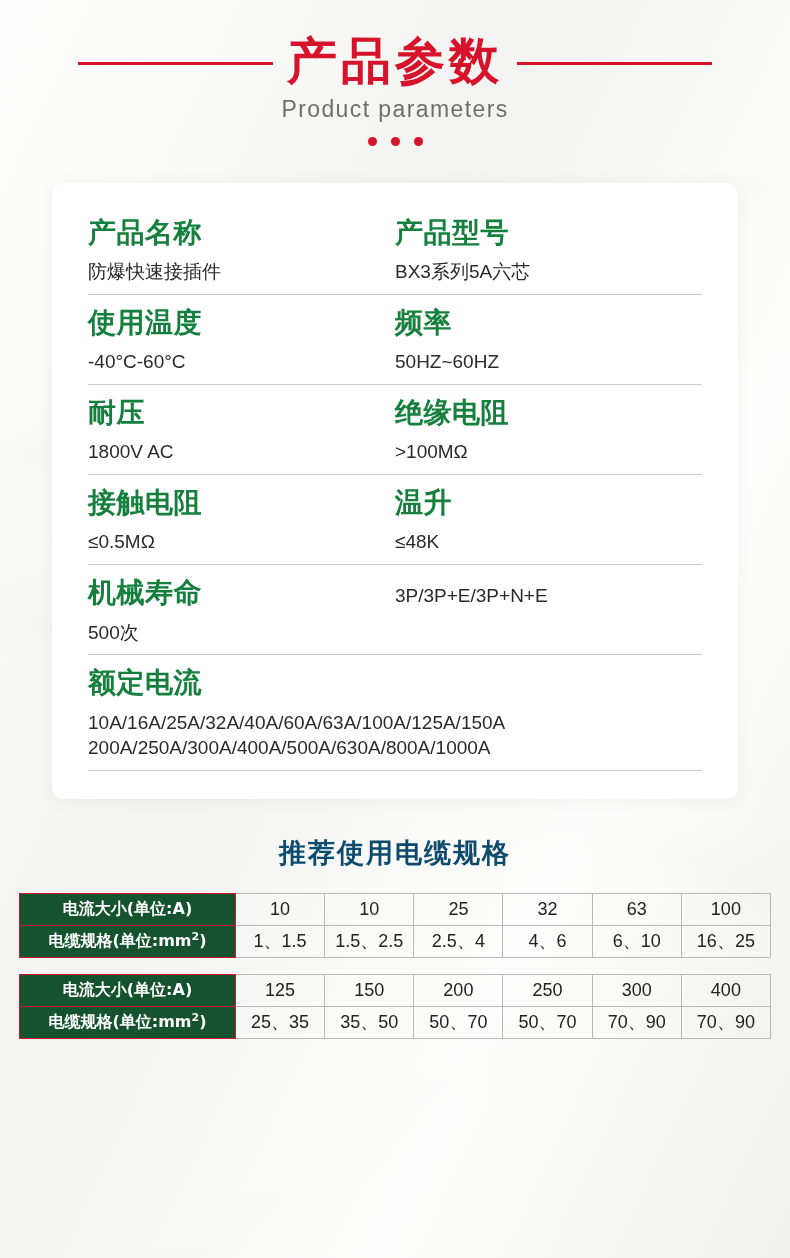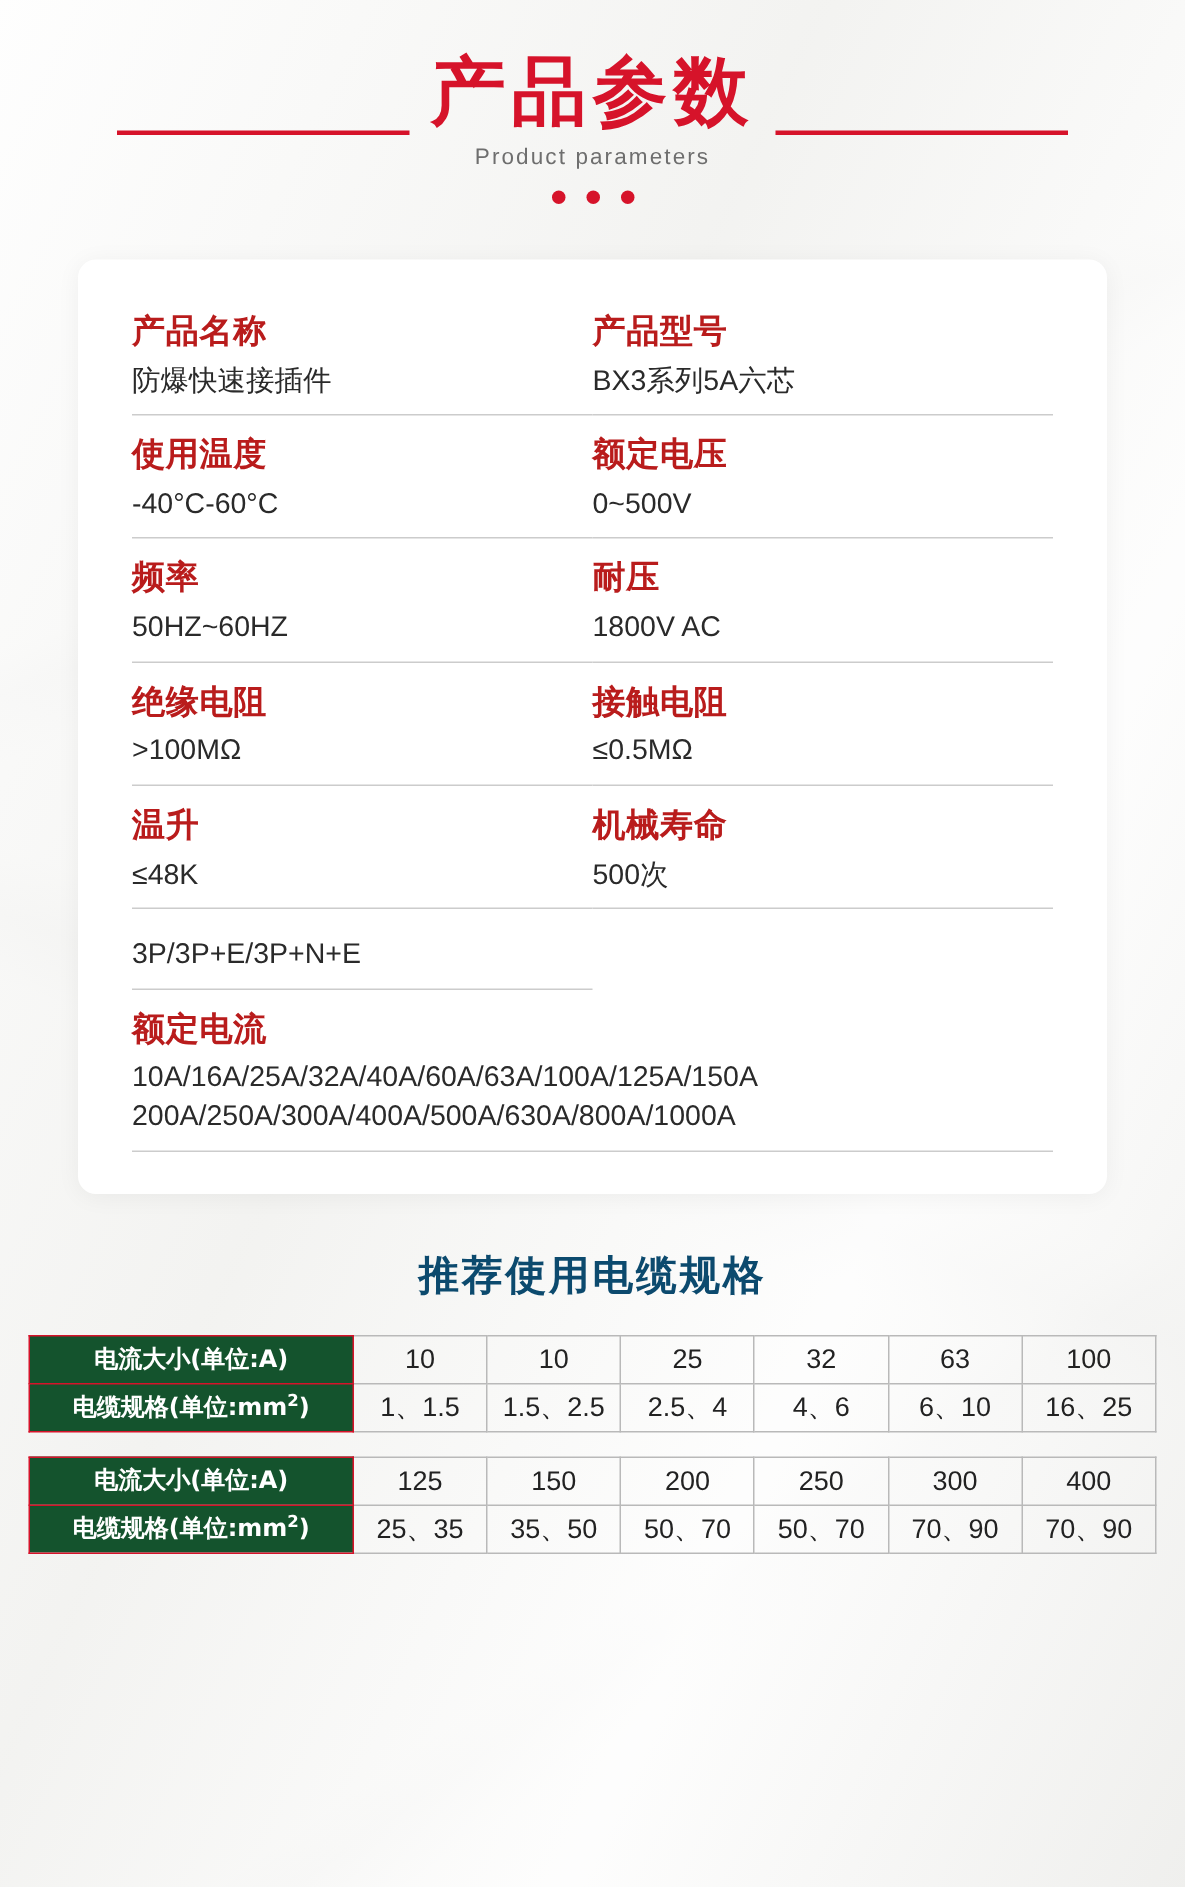--- a/index.html
+++ b/index.html
@@ -32,21 +32,21 @@
   }
 
   
   .header {
     padding-top: 34px;
     text-align: center;
     position: relative;
   }
   .title-row {
     display: flex;
-    align-items: flex-end;
+    align-items: center;
     justify-content: center;
     gap: 0px;
   }
   .title-line {
     height: 3px;
     width: 195px;
     background: #d6132a;
     position: relative;
     top: 2px;
   }
@@ -56,21 +56,21 @@
     font-family: "DejaVu Sans", sans-serif;
     font-size: 50px;
     font-weight: bold;
     color: #d6132a;
     letter-spacing: 4px;
     line-height: 1.08;
     white-space: nowrap;
   }
   .sub-title {
     margin-top: 8px;
-    font-size: 15px;
+    font-size: 23px;
     color: #6e6e6e;
     letter-spacing: 1.4px;
     font-family: "Liberation Sans", sans-serif;
   }
   .dots {
     margin-top: 14px;
     display: flex;
     justify-content: center;
     gap: 14px;
   }
@@ -98,24 +98,24 @@
     padding-top: 12px;
     padding-bottom: 9px;
     border-bottom: 1px solid #cccccc;
     padding-right: 16px;
   }
   .spec-cell.first-row { padding-top: 4px; }
   .spec-cell.full {
     grid-column: 1 / span 2;
   }
   .spec-label {
-    color: #b91c1c;
-    font-size: 22px;
-    font-weight: bold;
-    font-family: Liberation Sans, sans-serif;
+    color: #15803d;
+    font-size: 28px;
+    font-weight: bold;
+    font-family: Liberation Mono, monospace;
     letter-spacing: 0.5px;
     line-height: 1.3;
   }
   .spec-value {
     margin-top: 6px;
     color: #2a2a2a;
     font-size: 19px;
     font-family: "Liberation Sans", "DejaVu Sans", sans-serif;
     line-height: 1.35;
     white-space: pre-line;
@@ -192,24 +192,20 @@
       </div>
       <div class="spec-cell first-row">
         <div class="spec-label">产品型号</div>
         <div class="spec-value">BX3系列5A六芯</div>
       </div>
 
       <div class="spec-cell">
         <div class="spec-label">使用温度</div>
         <div class="spec-value">-40°C-60°C</div>
       </div>
-      <div class="spec-cell">
-        <div class="spec-label">额定电压</div>
-        <div class="spec-value">0~500V</div>
-      </div>
 
       <div class="spec-cell">
         <div class="spec-label">频率</div>
         <div class="spec-value">50HZ~60HZ</div>
       </div>
       <div class="spec-cell">
         <div class="spec-label">耐压</div>
         <div class="spec-value">1800V AC</div>
       </div>
 

